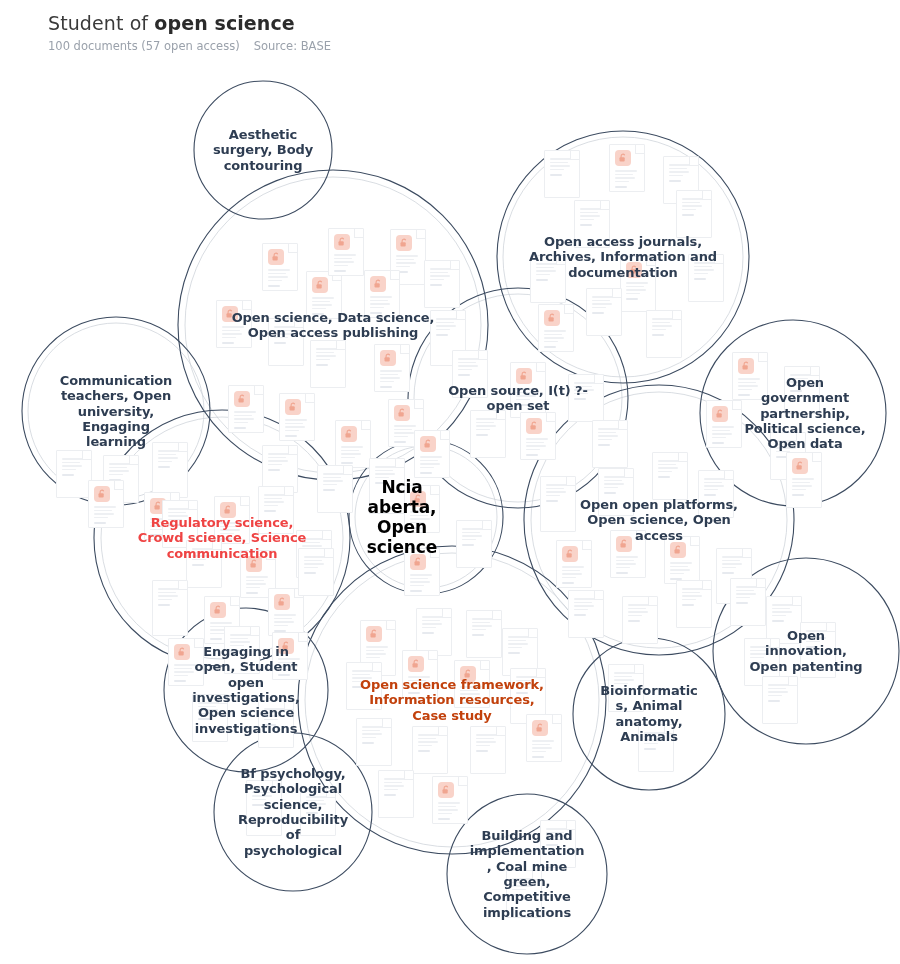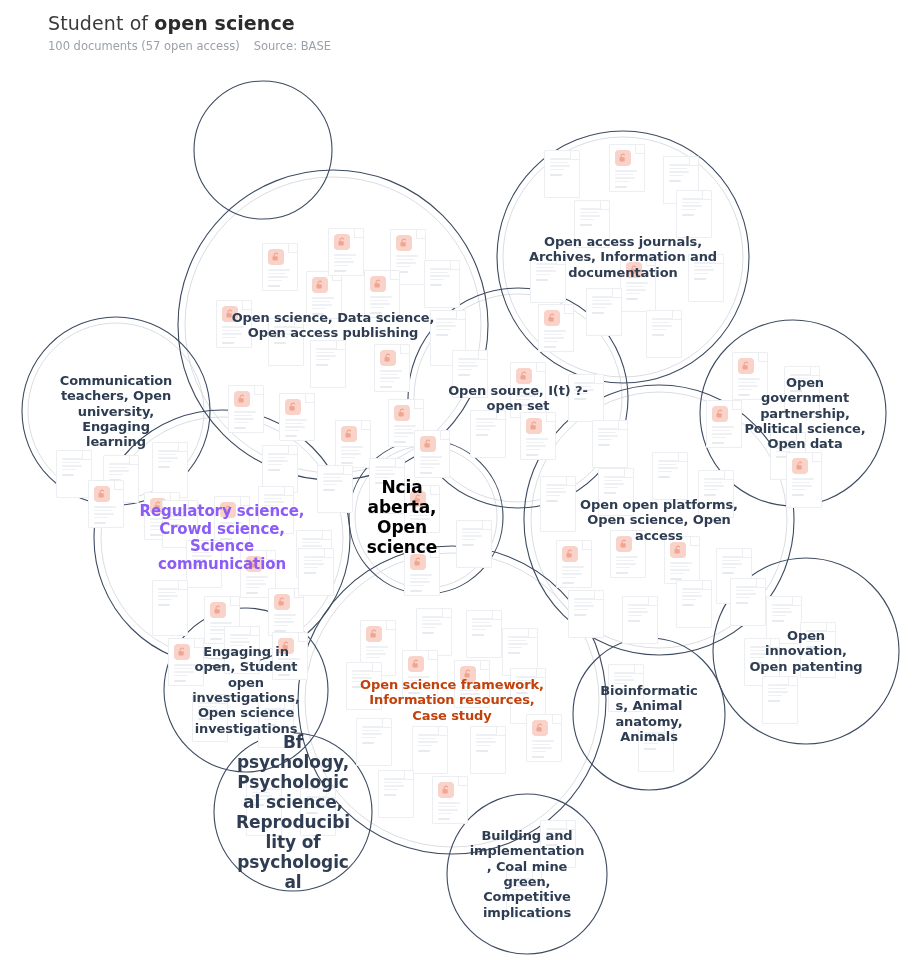--- a/index.html
+++ b/index.html
@@ -1321,30 +1321,31 @@
           <div class="doc-lines">
             <i class="s1"></i>
             <i class="s2"></i>
             <i class="s3"></i>
             <i class="s4"></i>
             <i class="auth"></i>
           </div>
         </div>
       </div>
     <div class="labels-layer" id="labels-layer">
+        <div class="cluster-label" style="left: 263px; top: 150px; width: 104px; font-size: 13px; color: rgb(46, 61, 82);">Aesthetic surgery, Body contouring</div>
         <div class="cluster-label" style="left: 333px; top: 325px; width: 205px; font-size: 13px; color: rgb(46, 61, 82);">Open science, Data science, Open access publishing</div>
         <div class="cluster-label" style="left: 518px; top: 398px; width: 150px; font-size: 13px; color: rgb(46, 61, 82);">Open source, I(t) ?-open set</div>
         <div class="cluster-label" style="left: 623px; top: 257px; width: 190px; font-size: 13px; color: rgb(46, 61, 82);">Open access journals, Archives, Information and documentation</div>
         <div class="cluster-label" style="left: 116px; top: 411px; width: 130px; font-size: 13px; color: rgb(46, 61, 82);">Communication teachers, Open university, Engaging learning</div>
         <div class="cluster-label" style="left: 793px; top: 413px; width: 122px; font-size: 13px; color: rgb(46, 61, 82); margin-left: 12px;">Open government partnership, Political science, Open data</div>
-        <div class="cluster-label" style="left: 222px; top: 538px; width: 172px; font-size: 15px; color: #8b5cf6; text-align: center;">Regulatory science, Crowd science, Science communication</div>
+        <div class="cluster-label" style="left: 222px; top: 538px; width: 172px; font-size: 13px; color: #ef4444; text-align: center;">Regulatory science, Crowd science, Science communication</div>
         <div class="cluster-label" style="left: 402px; top: 517px; width: 110px; font-size: 17px; color: #000000;">Ncia aberta, Open science</div>
         <div class="cluster-label" style="left: 659px; top: 520px; width: 180px; font-size: 13px; color: rgb(46, 61, 82);">Open open platforms, Open science, Open access</div>
         <div class="cluster-label" style="left: 806px; top: 651px; width: 118px; font-size: 13px; color: rgb(46, 61, 82);">Open innovation, Open patenting</div>
         <div class="cluster-label" style="left: 246px; top: 690px; width: 120px; font-size: 13px; color: rgb(46, 61, 82);">Engaging in open, Student open investigations, Open science investigations</div>
         <div class="cluster-label" style="left: 452px; top: 700px; width: 192px; font-size: 13px; color: #c2410c;">Open science framework, Information resources, Case study</div>
         <div class="cluster-label" style="left: 649px; top: 714px; width: 104px; font-size: 13px; color: rgb(46, 61, 82);">Bioinformatics, Animal anatomy, Animals</div>
-        <div class="cluster-label" style="left: 293px; top: 812px; width: 114px; font-size: 17px; color: rgb(46, 61, 82);">Bf psychology, Psychological science, Reproducibility of psychological</div>
+        <div class="cluster-label" style="left: 293px; top: 812px; width: 114px; font-size: 13px; color: rgb(46, 61, 82);">Bf psychology, Psychological science, Reproducibility of psychological</div>
         <div class="cluster-label" style="left: 527px; top: 874px; width: 116px; font-size: 13px; color: rgb(46, 61, 82);">Building and implementation, Coal mine green, Competitive implications</div>
       </div>
   </div>
 
 </div>
 
 </body></html>

